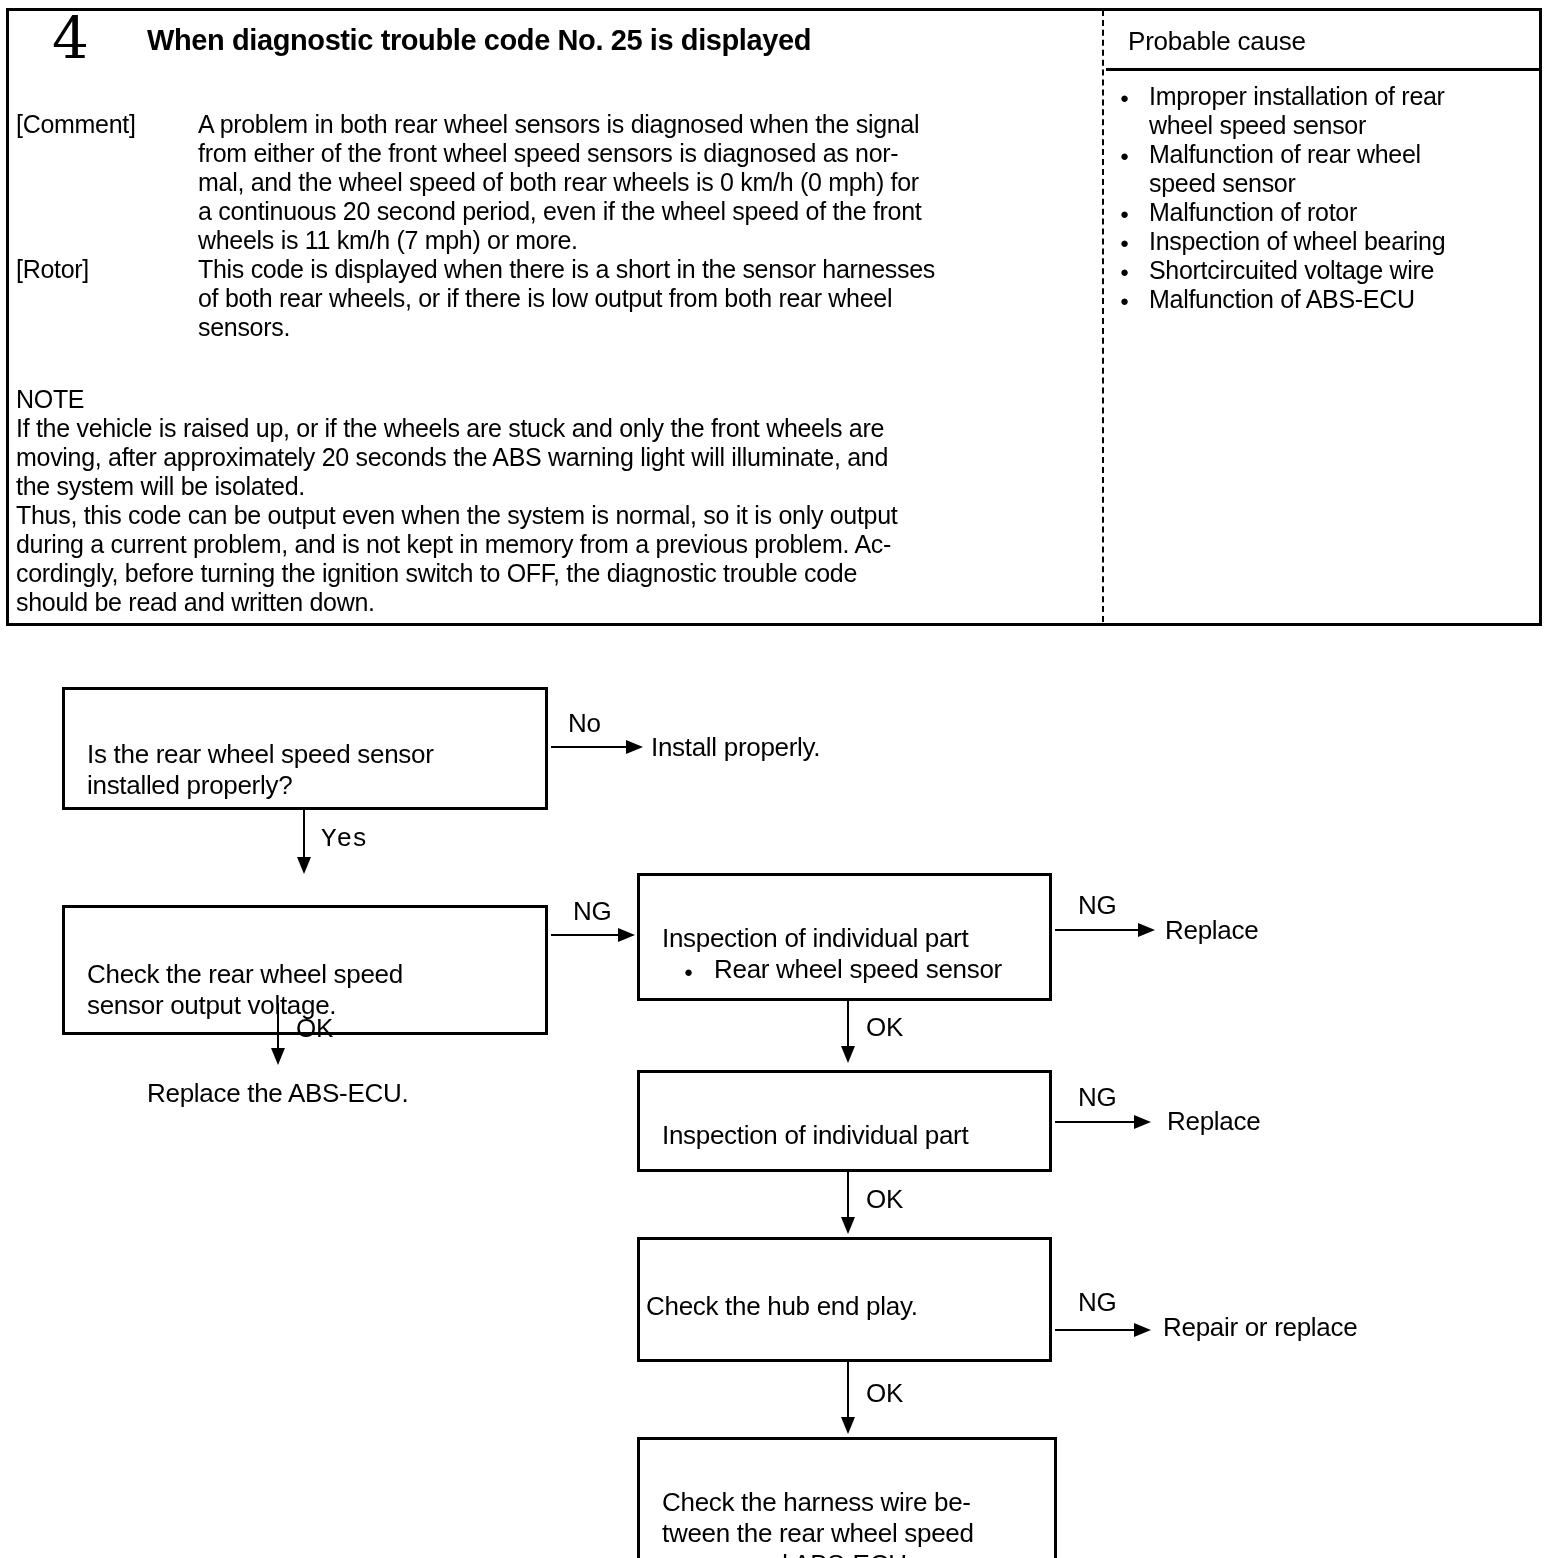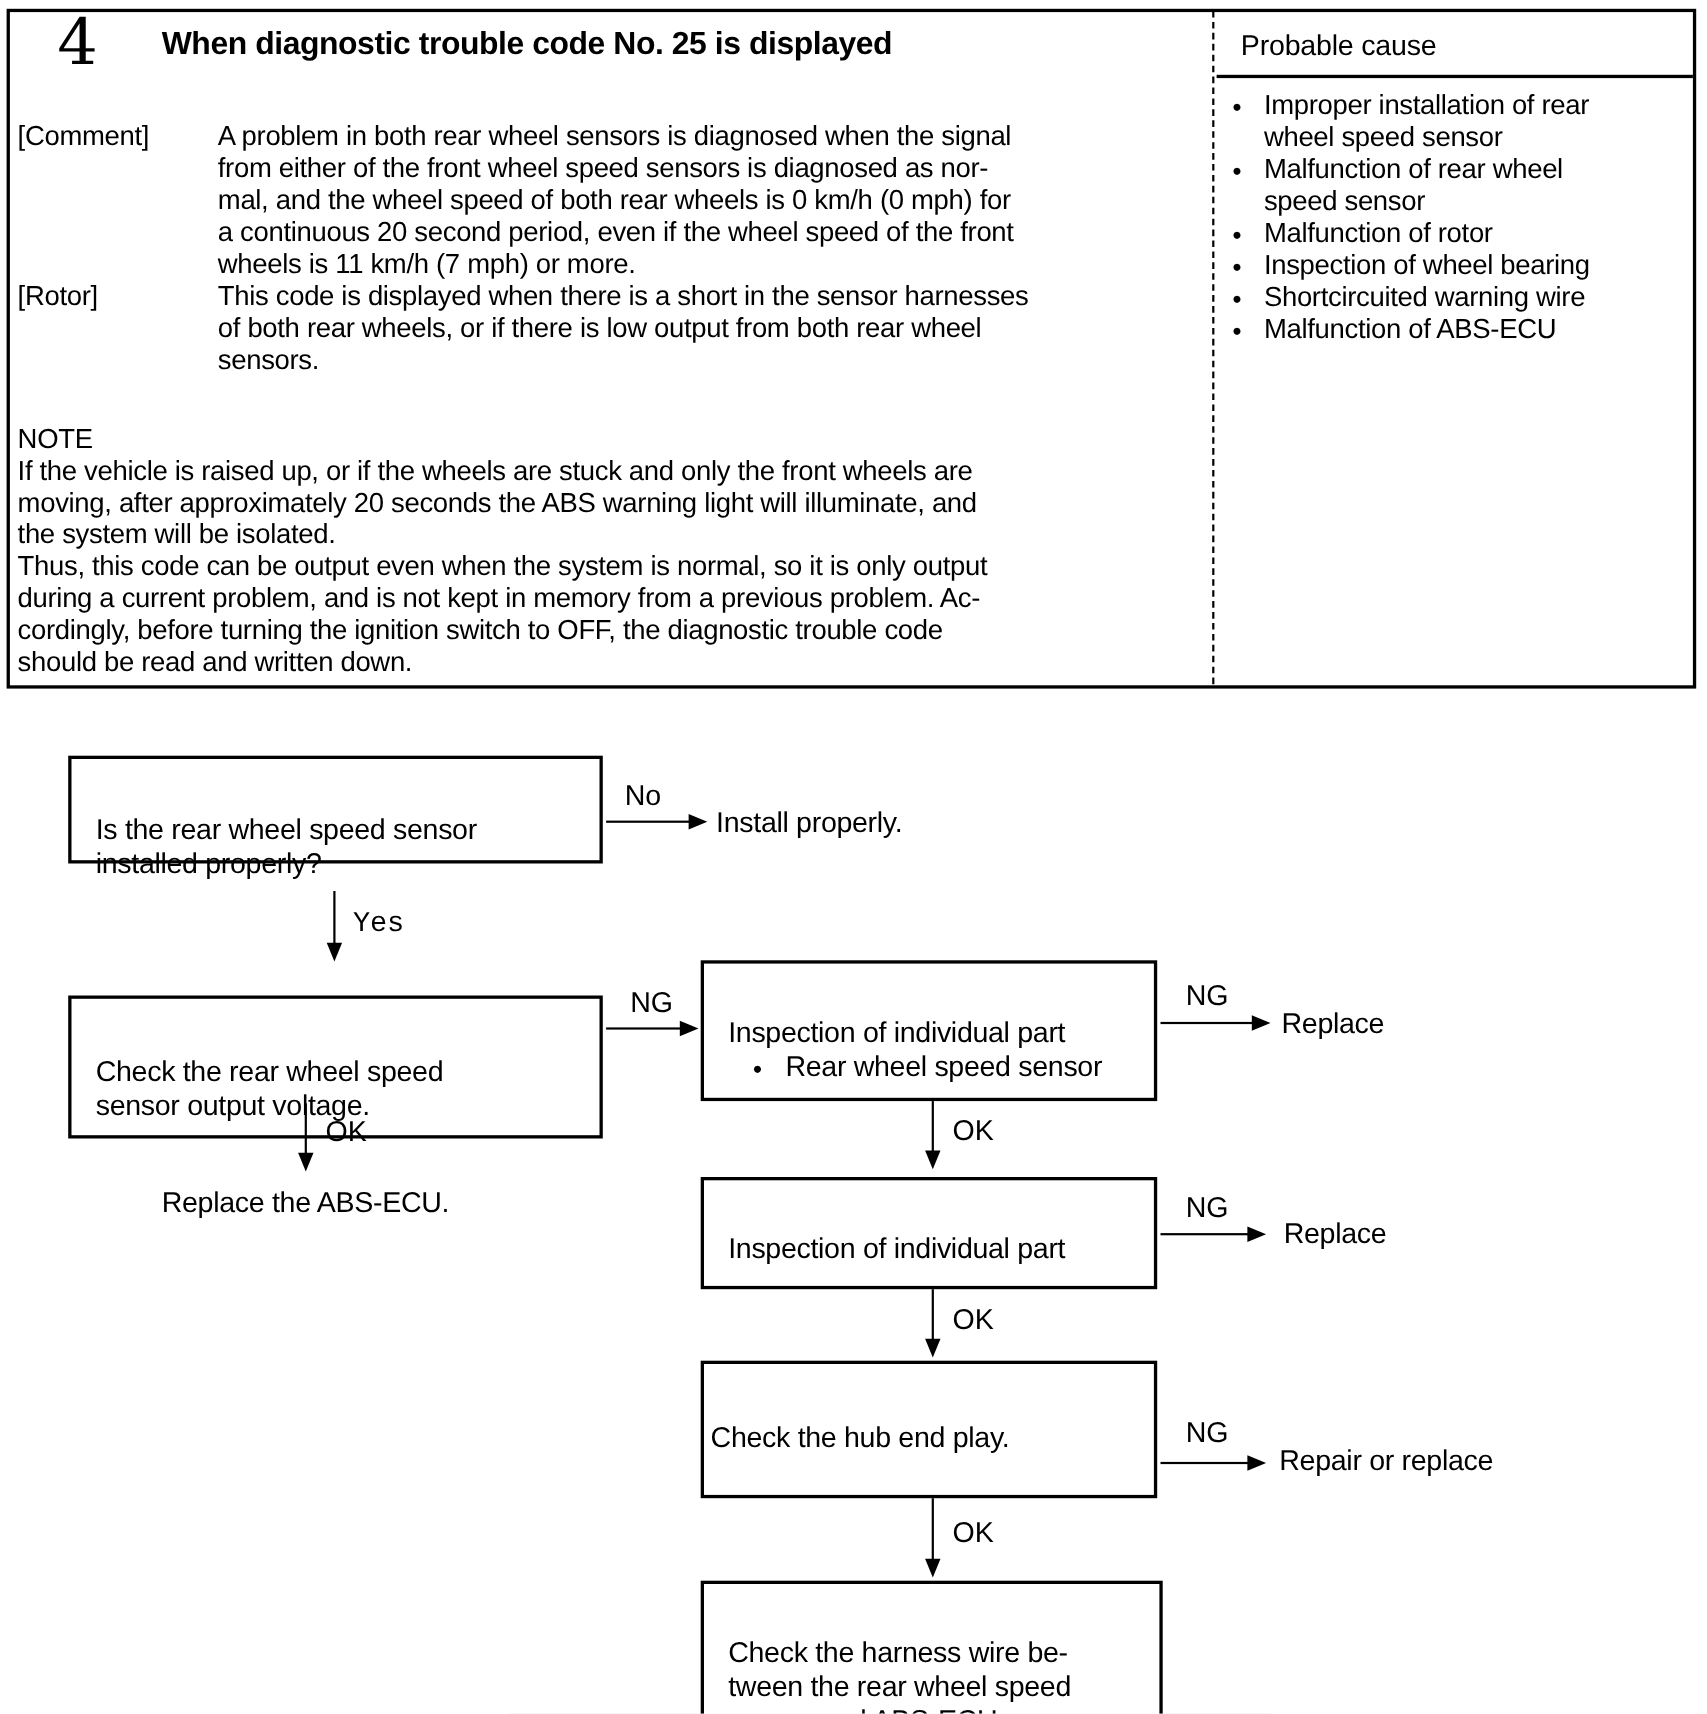--- a/index.html
+++ b/index.html
@@ -95,21 +95,21 @@
   <div class="abs section-title">When diagnostic trouble code No. 25 is displayed</div>
   <div class="abs pc-header">Probable cause</div>
 
   <ul class="abs pc-list">
     <li>Improper installation of rear
 wheel speed sensor</li>
     <li>Malfunction of rear wheel
 speed sensor</li>
     <li>Malfunction of rotor</li>
     <li>Inspection of wheel bearing</li>
-    <li>Shortcircuited warning wire</li>
+    <li>Shortcircuited voltage wire</li>
     <li>Malfunction of ABS-ECU</li>
   </ul>
 
   <div class="abs body-label" style="left:16px;top:110px;">[Comment]</div>
   <div class="abs body-text" style="left:198px;top:110px;width:900px;">A problem in both rear wheel sensors is diagnosed when the signal
 from either of the front wheel speed sensors is diagnosed as nor-
 mal, and the wheel speed of both rear wheels is 0 km/h (0 mph) for
 a continuous 20 second period, even if the wheel speed of the front
 wheels is 11 km/h (7 mph) or more.</div>
 
@@ -120,21 +120,21 @@
 
   <div class="abs body-label" style="left:16px;top:385px;">NOTE</div>
   <div class="abs body-text" style="left:16px;top:414px;width:1080px;">If the vehicle is raised up, or if the wheels are stuck and only the front wheels are
 moving, after approximately 20 seconds the ABS warning light will illuminate, and
 the system will be isolated.
 Thus, this code can be output even when the system is normal, so it is only output
 during a current problem, and is not kept in memory from a previous problem. Ac-
 cordingly, before turning the ignition switch to OFF, the diagnostic trouble code
 should be read and written down.</div>
 
-  <div class="abs fbox" style="left:62px;top:687px;width:486px;height:98px;padding:18px 22px;">
+  <div class="abs fbox" style="left:62px;top:687px;width:486px;height:123px;padding:18px 22px;">
     <span>Is the rear wheel speed sensor
 installed properly?</span>
   </div>
 
   <div class="abs flow-label" style="left:568px;top:708px;">No</div>
   <div class="abs hline" style="left:551px;top:746px;width:78px;"></div>
   <div class="abs arrow-right" style="left:626px;top:740px;"></div>
   <div class="abs result-text" style="left:651px;top:732px;">Install properly.</div>
 
   <div class="abs vline" style="left:303px;top:810px;height:50px;"></div>

